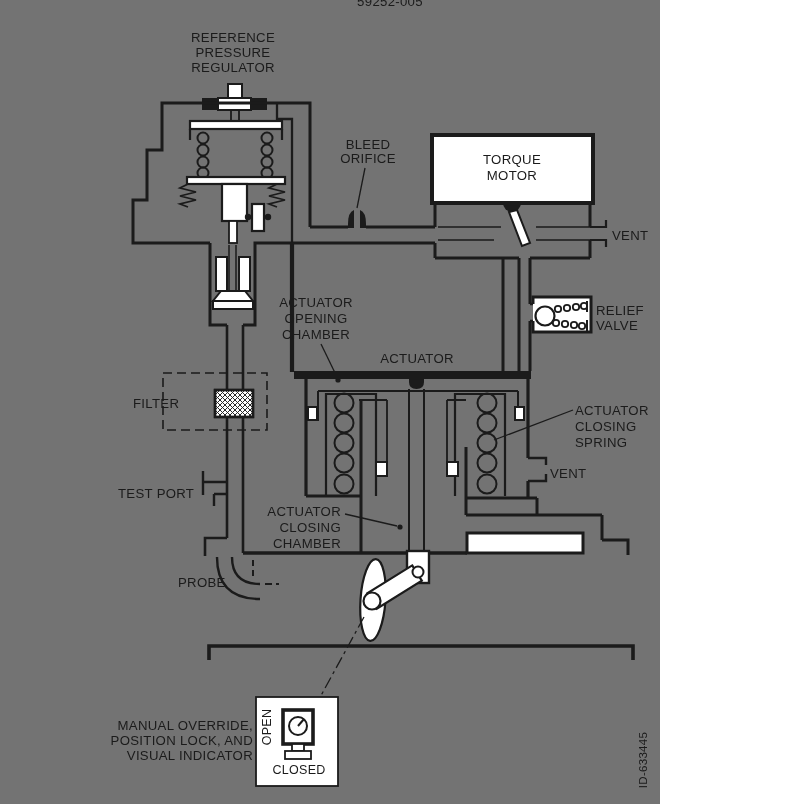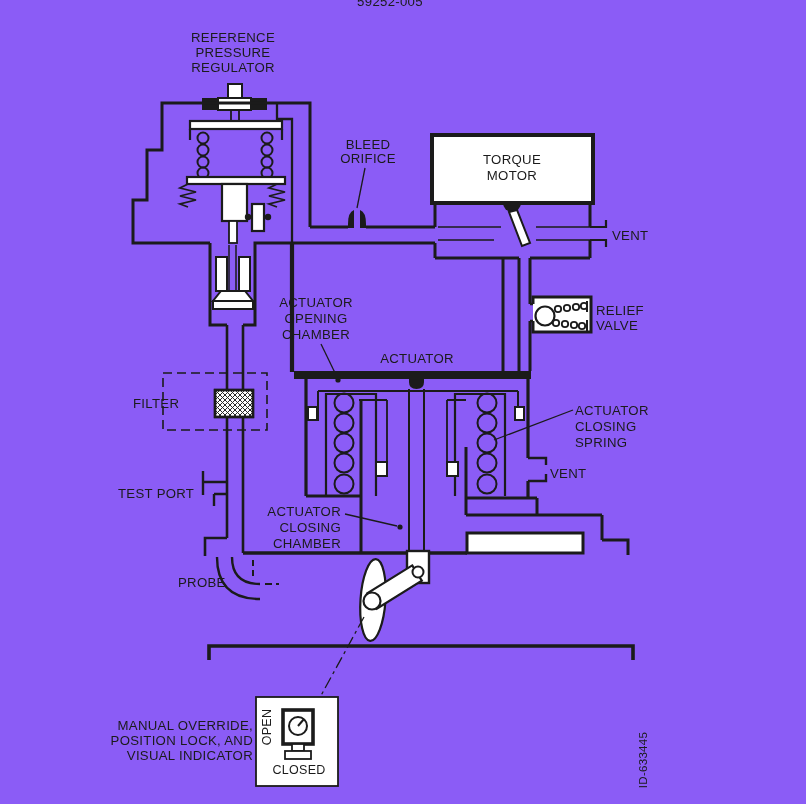--- a/index.html
+++ b/index.html
@@ -1,16 +1,16 @@
 <!DOCTYPE html>
 <html><head>
 <meta charset="utf-8">
 <style>
   html,body{margin:0;padding:0;background:#ffffff;}
-  .page{width:806px;height:804px;position:relative;background:#8b5cf6;overflow:hidden;}
+  .page{width:660px;height:804px;position:relative;background:#737373;overflow:hidden;}
   svg{display:block;}
   text{font-family:"Liberation Sans", sans-serif;fill:#1b1b1b;font-size:13.2px;letter-spacing:0.3px;}
   .small{font-size:11.5px;}
 </style>
 </head>
 <body>
 
 <div class="page">
 <svg width="806" height="804" viewBox="0 0 806 804">
   <defs>

